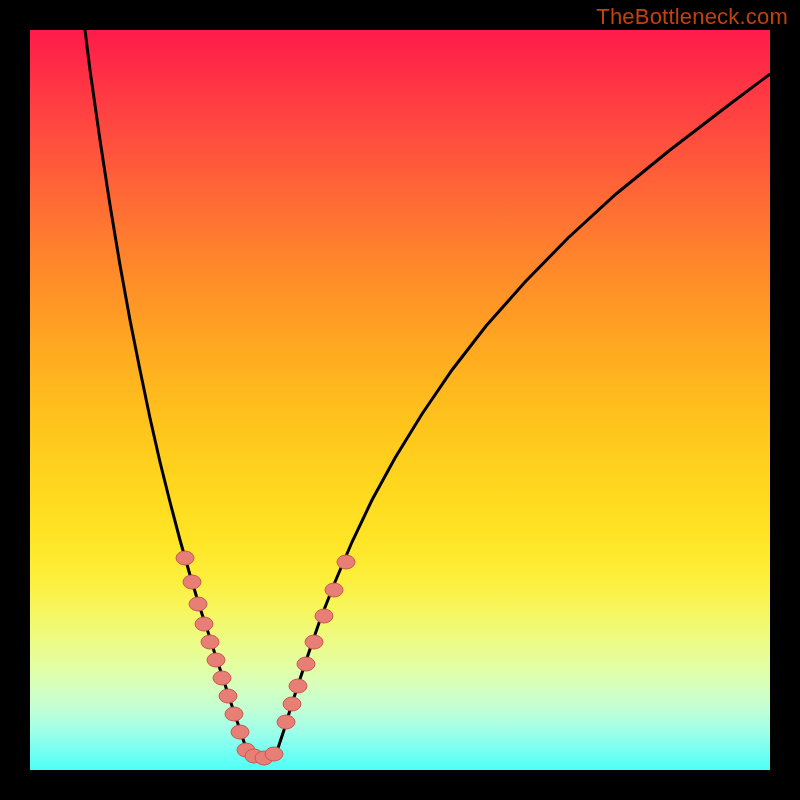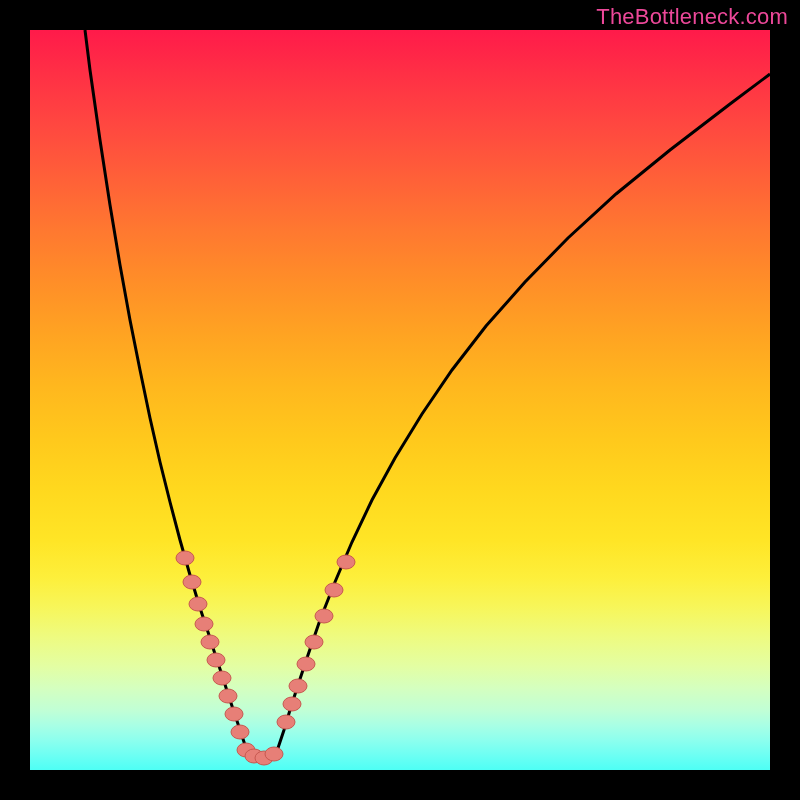--- a/index.html
+++ b/index.html
@@ -51,21 +51,21 @@
       #a8ffe5 94%,
       #8cffee 96%,
       #6dfff3 98%,
       #4efff5 100%
     );
   }
   .watermark {
     position: absolute;
     top: 4px;
     right: 12px;
-    color: #ec4899;
+    color: #c2410c;
     font-size: 22px;
     font-weight: 500;
     letter-spacing: 0.2px;
   }
   svg.curves {
     position: absolute;
     inset: 0;
     width: 100%;
     height: 100%;
   }

